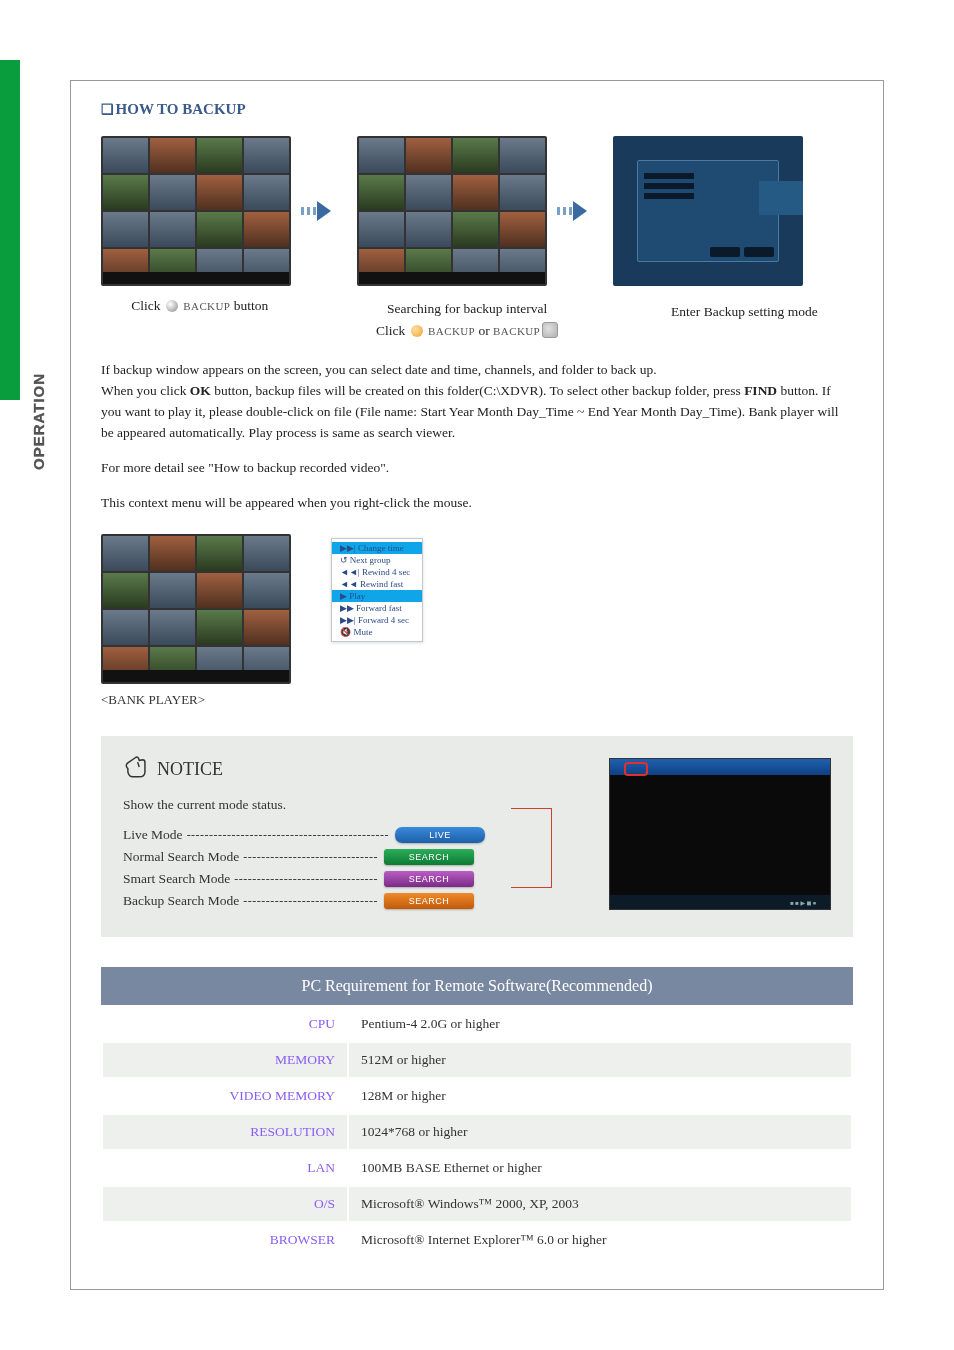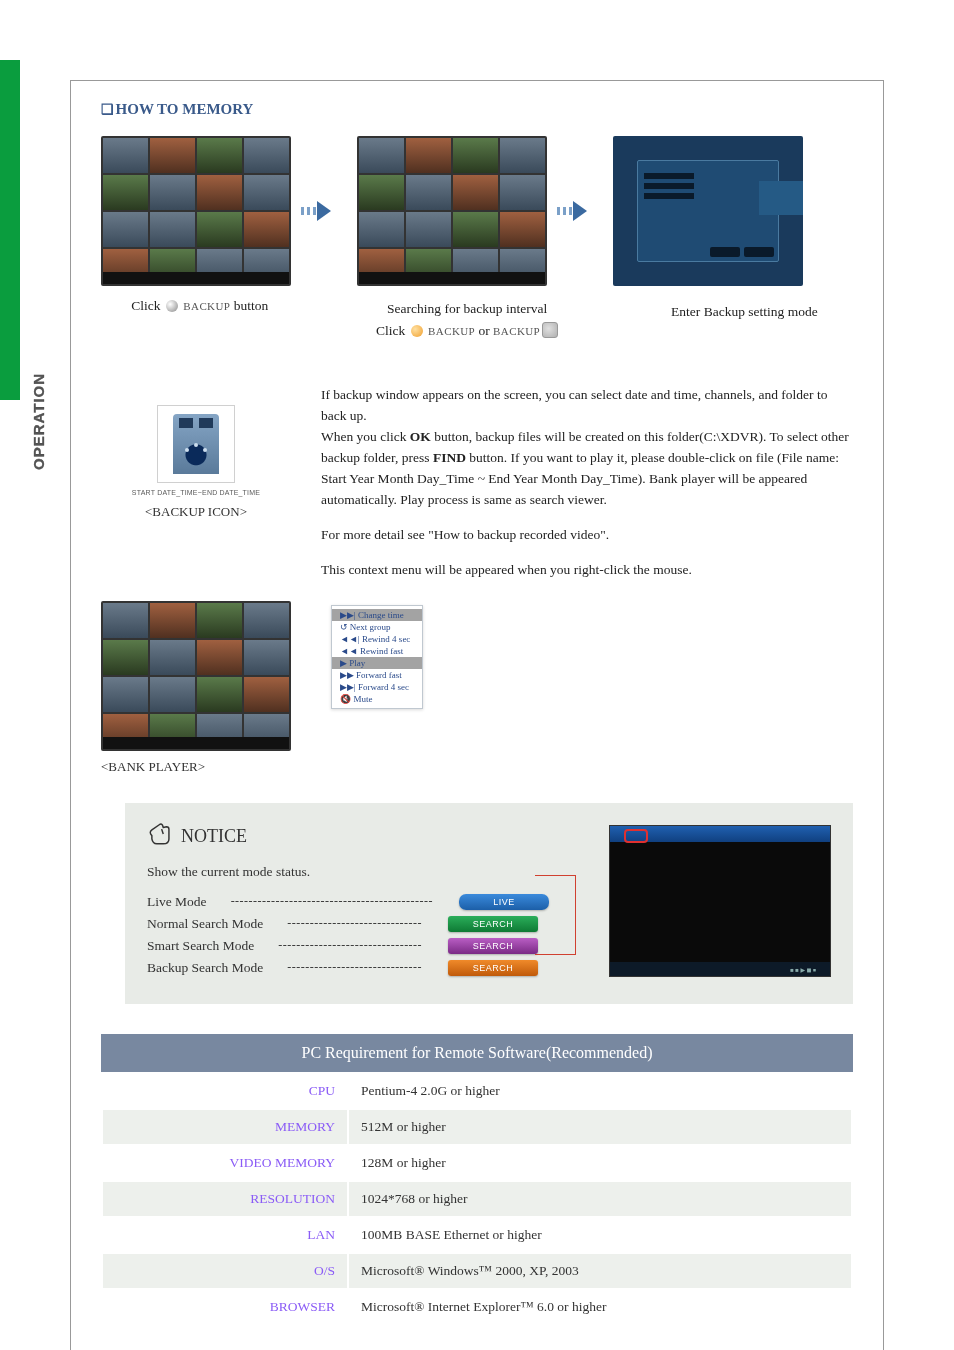--- a/index.html
+++ b/index.html
@@ -118,21 +118,21 @@
     content:"";
     position:absolute; left:-30px; top:-4px;
     width:18px; height:8px;
     background:repeating-linear-gradient(90deg,#7ba0c8 0 3px,transparent 3px 6px);
   }
   .row-captions {
     display:flex;
     gap: 55px;
     font-size: 13.5px;
     color:#222;
-    margin-bottom: 44px;
+    margin-bottom: 19px;
   }
   .cap1 { width: 200px; text-align:center;}
   .cap2 { width: 230px; text-align:center; line-height:1.6;}
   .cap3 { width: 220px; text-align:center; padding-top:6px;}
   .small-caps { font-variant:small-caps; font-size:11px; letter-spacing:0.4px; color:#555;}
   .icon-small {
     display:inline-block; width:12px; height:12px; border-radius:50%;
     background:radial-gradient(circle at 35% 35%, #fff, #888);
     vertical-align:-2px; margin:0 2px;
   }
@@ -172,36 +172,35 @@
   .player-row { display:flex; gap:30px; align-items:flex-start; margin-bottom:28px;}
   .player-col{ width:190px; text-align:left;}
   .player-shot{ width:190px; height:150px; }
   .ctx-menu {
     width:90px; background:#fff; border:1px solid #c0c8d0;
     font-size:9px; color:#2a4a8a; padding:3px 0;
     box-shadow:0 1px 3px rgba(0,0,0,0.15);
     margin-top:4px; margin-left:10px;
   }
   .ctx-menu .row{ padding:1px 8px; }
-  .ctx-menu .row.hl{ background:#a3a3a3;}
+  .ctx-menu .row.hl{ background:#0ea5e9;}
   .notice-box {
     background:#e8ebe7;
     padding:18px 22px 22px 22px;
     margin-bottom:30px;
     font-size:13.5px;
     position:relative;
-    margin-left:24px;
   }
   .notice-title{
     font-family:Georgia,serif; font-size:18px; color:#333;
     margin-bottom:12px; display:flex; align-items:center; gap:8px;
   }
   .hand-icon svg{ width:26px;height:26px;}
   .modes { margin-top:14px; }
-  .mode-line { display:flex; align-items:flex-start; margin-bottom:6px;gap:20px;}
+  .mode-line { display:flex; align-items:flex-end; margin-bottom:6px;}
   .mode-label { color:#333;}
   .mode-dash { flex:0 0 auto; color:#333; letter-spacing:0.5px; margin:0 6px 0 4px; font-size:12px;}
   .mode-bar {
     width:90px; height:16px; border-radius:3px;
     color:#fff; font-size:9px; font-family:Arial,sans-serif;
     display:flex; align-items:center; justify-content:center;
     letter-spacing:0.5px;
     box-shadow:0 1px 2px rgba(0,0,0,0.25);
   }
   .bar-blue { background:linear-gradient(#3a8adc,#1c5fa8);border-radius:7px;}
@@ -262,21 +261,21 @@
 <body>
 
 <div class="page">
   <div class="green-strip"></div>
   <div class="side-label">
     <span class="stroke">OPERATION</span>
   </div>
 
   <div class="content">
     <div class="heading">
-      <span class="sq">❏</span><span>HOW TO MEMORY</span>
+      <span class="sq">❏</span><span>HOW TO BACKUP</span>
     </div>
 
     <div class="row-shots">
       <div class="shot grid">
         <div class="cell"></div>
           <div class="cell r"></div>
           <div class="cell g"></div>
           <div class="cell"></div>
         <div class="cell g"></div>
           <div class="cell"></div>
@@ -335,31 +334,20 @@
         <div>
           <span>Click </span><span class="icon-small f"></span>
           <span class="small-caps">BACKUP</span><span> or </span>
           <span class="small-caps">BACKUP</span><span class="icon-sq"></span>
         </div>
       </div>
       <div class="cap3">Enter Backup setting mode</div>
     </div>
 
     <div class="mid-row">
-      <div class="backup-icon-col">
-        <div class="backup-icon">
-          <div class="reel">
-              <div class="hole h1"></div>
-              <div class="hole h2"></div>
-              <div class="hole h3"></div>
-            </div>
-        </div>
-        <div class="tinytext">START DATE_TIME~END DATE_TIME</div>
-        <div class="caption-sm">&lt;BACKUP ICON&gt;</div>
-      </div>
       <div style="flex:1;">
         <div class="para">If backup window appears on the screen, you can select date and time, channels, and folder to back up.</div>
         <div class="para">
           <span>When you click </span><b>OK</b><span> button, backup files will be created on this folder(C:\XDVR). To select other backup folder, press </span><b>FIND</b><span> button. If you want to play it, please double-click on file (File name: Start Year Month Day_Time ~ End Year Month Day_Time). Bank player will be appeared automatically. Play process is same as search viewer.</span>
         </div>
         <div class="para spaced">For more detail see "How to backup recorded video".</div>
         <div class="para spaced">This context menu will be appeared when you right-click the mouse.</div>
       </div>
     </div>
 

